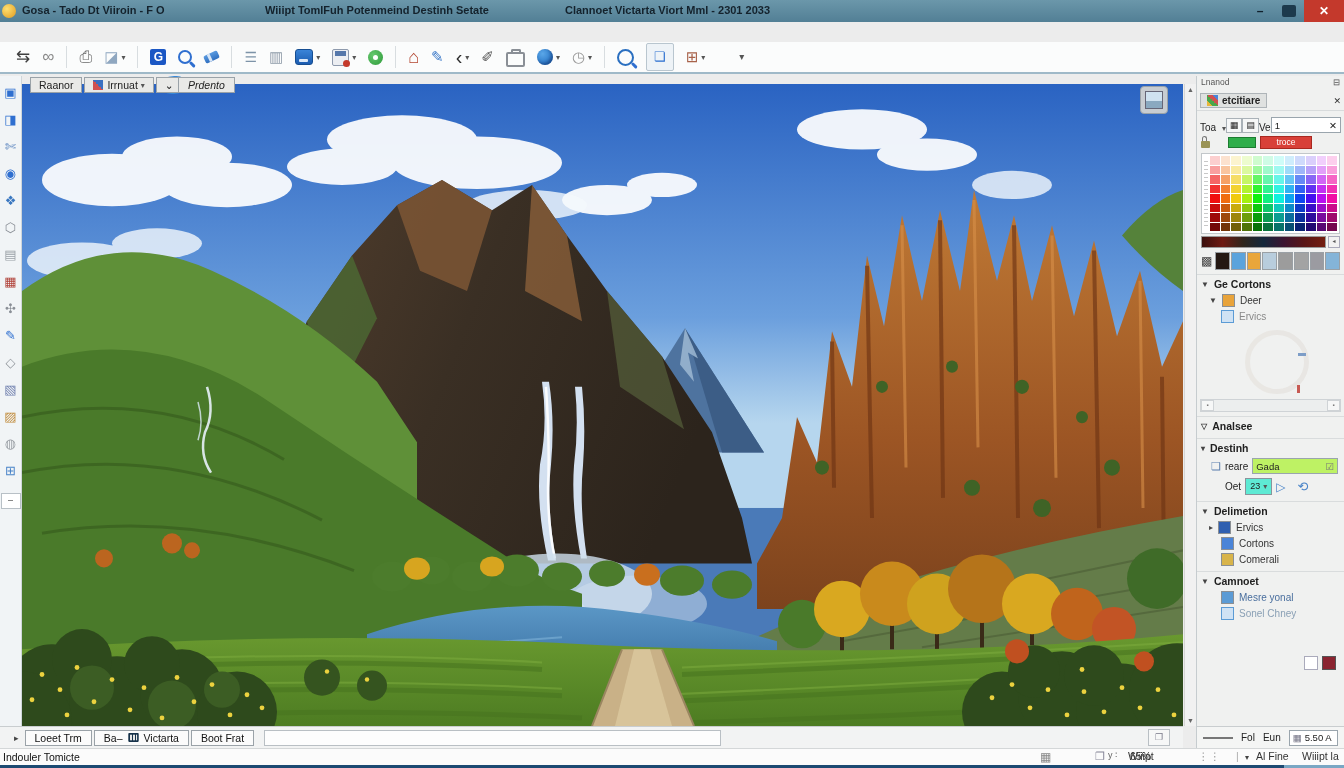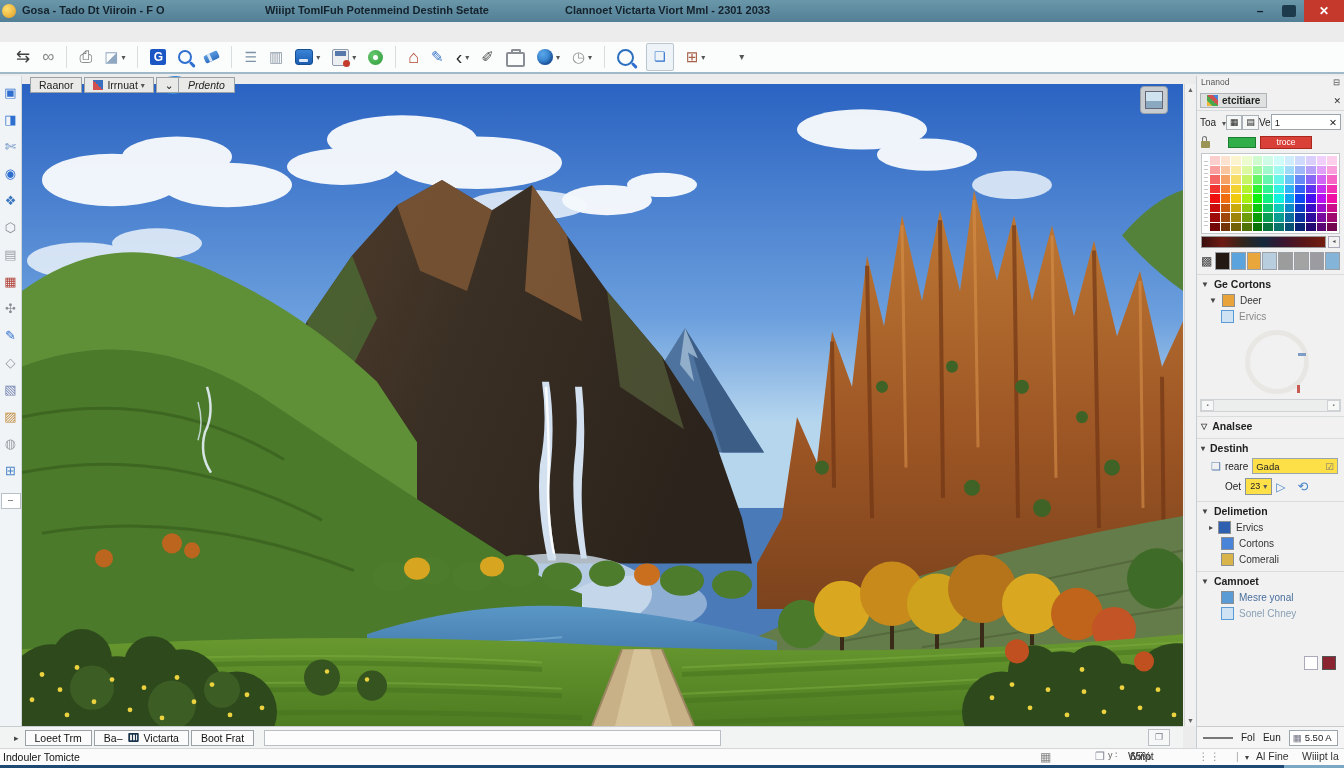--- a/index.html
+++ b/index.html
@@ -63,21 +63,21 @@
   .vscroll{position:absolute;left:1184px;top:84px;width:11px;height:642px;background:#f1f1f1;border-left:1px solid #d5d5d5;font-size:7px;color:#666;text-align:center;}
   .vscroll .up{position:absolute;top:2px;left:0;right:0;}
   .vscroll .dn{position:absolute;bottom:2px;left:0;right:0;}
   
   .panel{position:absolute;left:1196px;top:76px;width:148px;height:672px;background:#f0f1f0;border-left:1px solid #c6cccf;box-sizing:border-box;}
   .p-header{height:13px;font-size:8.5px;color:#555;padding:1px 4px;display:flex;justify-content:space-between;}
   .p-tabrow{height:19px;display:flex;align-items:center;padding:0 3px;border-bottom:1px solid #d8dbdc;}
   .p-tab{background:#dfe1e0;border:1px solid #aeb4b8;display:flex;align-items:center;padding:1px 6px;font-size:10px;font-weight:bold;}
   .minipal{width:11px;height:11px;margin-right:4px;background:linear-gradient(45deg,#e8b63a 25%,#4aa84a 25% 50%,#d05050 50% 75%,#4a84d8 75%);}
   .p-x{margin-left:auto;font-size:9px;color:#333;}
-  .p-controls{height:22px;display:flex;align-items:center;padding:0 3px;gap:0;font-size:10px;}
+  .p-controls{height:22px;display:flex;align-items:flex-end;padding:0 3px;gap:0;font-size:10px;}
   .pbtn{border:1px solid #aab2b8;background:#f6f7f7;font-size:9px;padding:1px 3px;line-height:11px;}
   .p-input{flex:1;border:1px solid #9aa5ad;background:#fff;height:14px;display:flex;align-items:center;padding:0 3px;font-size:9.5px;justify-content:space-between;}
   .p-colortabs{height:18px;display:flex;align-items:center;padding:0 4px;gap:4px;}
   .lock{width:9px;height:7px;background:#9a9456;border-radius:1px;position:relative;margin-top:4px;}
   .lock::before{content:'';position:absolute;top:-5px;left:1px;width:5px;height:5px;border:1.5px solid #777;border-bottom:none;border-radius:3px 3px 0 0;box-sizing:border-box;}
   .chip-g{width:26px;height:9px;background:#2fae4a;border:1px solid #1c7c30;margin-left:14px;}
   .chip-r{min-width:44px;height:11px;background:#d84038;border:1px solid #a82820;color:#fff;font-size:8.5px;line-height:11px;text-align:center;padding:0 3px;}
   .palettebox{margin:2px 4px;background:#fff;border:1px solid #c2c7ca;padding:2px 2px 2px 8px;position:relative;}
   .palettebox::before{content:'';position:absolute;left:2px;top:4px;bottom:4px;width:4px;
       background:repeating-linear-gradient(#fff 0 3px,#c8c8c8 3px 4px);}
@@ -95,22 +95,22 @@
   .titem{display:flex;align-items:center;gap:5px;padding:1.5px 4px 1.5px 24px;font-size:10px;color:#333;}
   .ticn{width:11px;height:11px;border:1px solid #8a8f94;flex:0 0 auto;}
   .titem .arr{margin-left:-12px;}
   .wm{position:absolute;left:48px;width:54px;height:54px;border:5px solid #e7e5e1;border-radius:50%;opacity:.85;}
   .wm i{position:absolute;width:8px;height:3px;background:#6a8fc0;right:-2px;top:18px;}
   .wm b{position:absolute;width:3px;height:8px;background:#c04038;right:4px;bottom:-4px;}
   .miniscroll{margin:3px 3px;height:11px;border:1px solid #cfd3d6;background:#eceeee;display:flex;justify-content:space-between;}
   .miniscroll span{width:11px;border:1px solid #cfd3d6;background:#f6f7f7;font-size:6px;line-height:9px;text-align:center;color:#777;}
   .prow{display:flex;align-items:center;gap:4px;padding:2px 6px 2px 14px;font-size:10px;}
   .prow .icn{font-size:11px;color:#5a7fae;}
-  .pfield{border:1px solid #9aa5ad;background:#fde047;height:14px;flex:1;display:flex;align-items:center;justify-content:space-between;padding:0 3px;font-size:9.5px;}
-  .oetbtn{border:1px solid #8a949b;background:#fde047;padding:0 4px;height:15px;font-size:9px;line-height:15px;}
+  .pfield{border:1px solid #9aa5ad;background:#bef264;height:14px;flex:1;display:flex;align-items:center;justify-content:space-between;padding:0 3px;font-size:9.5px;}
+  .oetbtn{border:1px solid #8a949b;background:#5eead4;padding:0 4px;height:15px;font-size:9px;line-height:15px;}
   .pcheck{position:absolute;right:26px;bottom:78px;width:12px;height:12px;border:1px solid #aab;background:#fff;}
   .predicon{position:absolute;right:8px;bottom:78px;width:12px;height:12px;background:#8a2430;border:1px solid #555;}
   .p-bottom{position:absolute;left:0;bottom:0;width:100%;height:22px;border-top:1px solid #c9cdcf;display:flex;align-items:center;gap:8px;padding:0 6px;box-sizing:border-box;font-size:10px;background:#f4f5f4;}
   .hline{width:30px;height:2px;background:#777;}
   .zoombox{border:1px solid #9aa5ad;background:#fff;height:14px;display:flex;align-items:center;gap:3px;padding:0 3px;font-size:9.5px;flex:1;}
   
   .btabs{position:absolute;left:0;top:726px;width:1183px;height:22px;background:#f2f3f3;border-top:1px solid #c9cdcf;display:flex;align-items:center;padding-left:14px;box-sizing:border-box;}
   .btab-arrow{font-size:9px;color:#444;margin-right:6px;}
   .btab{border:1px solid #9aa2a8;background:#fbfbfb;padding:1px 9px;font-size:10.5px;margin-right:2px;color:#111;display:flex;align-items:center;gap:4px;}
   .hscroll{width:455px;height:14px;border:1px solid #b9bfc4;background:#fdfdfd;margin-left:8px;}

